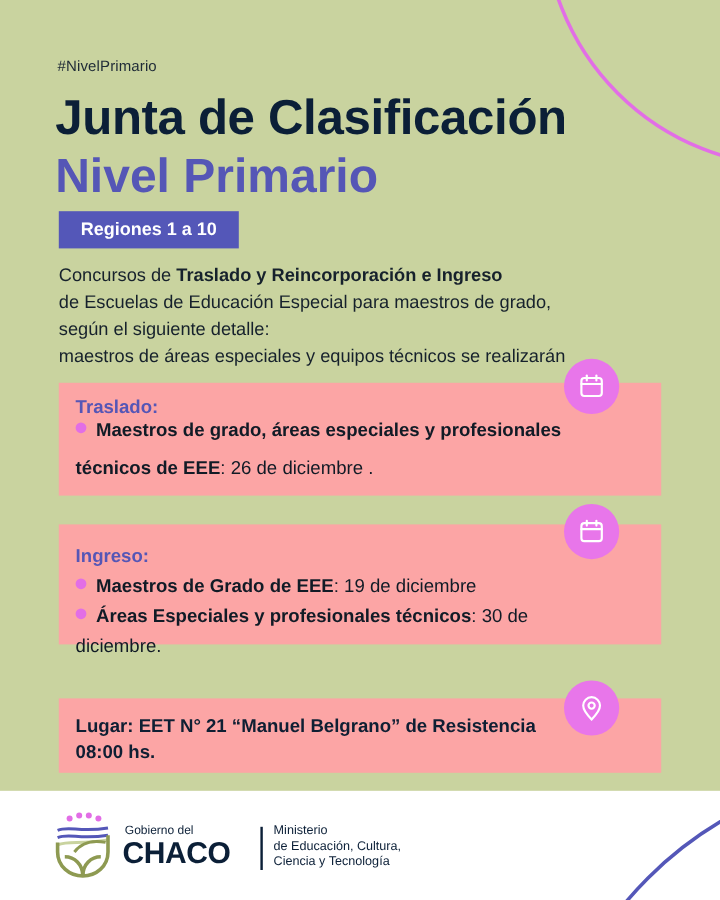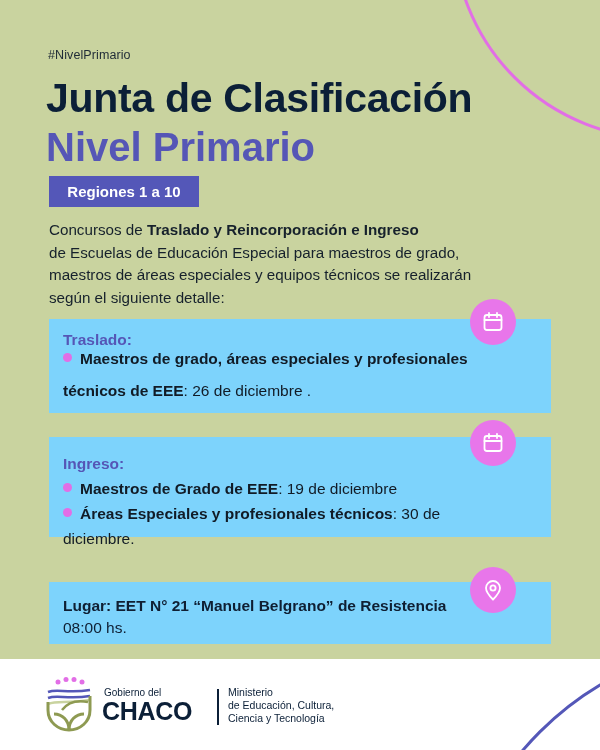--- a/index.html
+++ b/index.html
@@ -11,21 +11,21 @@
   .arc-clip { position: absolute; left: 0; top: 0; width: 600px; height: 750px; overflow: hidden; pointer-events: none; }
 
   .hashtag { position: absolute; left: 48px; top: 48px; font-size: 12.5px; color: #1e2a36; letter-spacing: 0.1px; }
   .title1 { position: absolute; left: 46px; top: 78px; font-size: 41px; font-weight: bold; color: #0b1f37; letter-spacing: -0.3px; line-height: 1; }
   .title2 { position: absolute; left: 46px; top: 127px; font-size: 40px; font-weight: bold; color: #5556b6; line-height: 1; }
   .badge { position: absolute; left: 49px; top: 176px; width: 150px; height: 31px; background: #5457b8; color: #ffffff; font-size: 15px; font-weight: bold; display: flex; align-items: center; justify-content: center; }
 
   .intro { position: absolute; left: 49px; top: 219px; width: 520px; font-size: 15.2px; line-height: 22.5px; color: #16212c; }
   .intro b { font-weight: bold; }
 
-  .card { position: absolute; left: 49px; width: 502px; background: #7dd3fc; }
+  .card { position: absolute; left: 49px; width: 502px; background: #fca5a5; }
   .card1 { top: 319px; height: 94px; }
   .card2 { top: 437px; height: 100px; }
   .card3 { top: 582px; height: 62px; }
 
   .card-title { position: absolute; left: 14px; font-size: 15.5px; font-weight: bold; color: #5556b6; }
   .card-line { position: absolute; left: 14px; font-size: 15.5px; color: #111b26; line-height: 1; white-space: nowrap; }
   .card-line b { font-weight: bold; }
   .dot { display: inline-block; width: 9px; height: 9px; border-radius: 50%; background: #e26ee6; margin-right: 8px; vertical-align: 2px; }
 
   .icon-circle { position: absolute; width: 46px; height: 46px; border-radius: 50%; background: #e876ea; display: flex; align-items: center; justify-content: center; }
@@ -47,22 +47,22 @@
 </div>
 
 <div class="hashtag">#NivelPrimario</div>
 <div class="title1">Junta de Clasificación</div>
 <div class="title2">Nivel Primario</div>
 <div class="badge">Regiones 1 a 10</div>
 
 <div class="intro">
   <div><span>Concursos de </span><b>Traslado y Reincorporación e Ingreso</b></div>
   <div>de Escuelas de Educación Especial para maestros de grado,</div>
+  <div>según el siguiente detalle:</div>
   <div>maestros de áreas especiales y equipos técnicos se realizarán</div>
-  <div>según el siguiente detalle:</div>
 </div>
 
 <div class="card card1">
   <div class="card-title" style="top:12px;">Traslado:</div>
   <div class="card-line" style="top:32px;">
     <span class="dot"></span><b>Maestros de grado, áreas especiales y profesionales</b>
   </div>
   <div class="card-line" style="top:64px;text-align:center;">
     <b>técnicos de  EEE</b><span>: 26 de diciembre .</span>
   </div>
@@ -90,21 +90,21 @@
   <svg width="24" height="24" viewBox="0 0 24 24" fill="none" stroke="#ffffff" stroke-width="1.8" stroke-linecap="round">
     <rect x="3.5" y="5" width="17" height="15" rx="2.5"></rect>
     <line x1="3.5" y1="10" x2="20.5" y2="10"></line>
     <line x1="8" y1="3" x2="8" y2="7"></line>
     <line x1="16" y1="3" x2="16" y2="7"></line>
   </svg>
 </div>
 
 <div class="card card3">
   <div class="card-line" style="top:16px; font-weight:bold; color:#0f1f33;">Lugar: EET N° 21 “Manuel Belgrano” de Resistencia</div>
-  <div class="card-line" style="top:38px; font-weight:normal; color:#0f1f33;">08:00  hs.</div>
+  <div class="card-line" style="top:38px; font-weight:bold; color:#0f1f33;">08:00  hs.</div>
 </div>
 <div class="icon-circle" style="left:470px; top:567px;">
   <svg width="24" height="24" viewBox="0 0 24 24" fill="none" stroke="#ffffff" stroke-width="1.8">
     <path d="M12 21.5 C7.5 17 5 13.5 5 10 a7 7 0 0 1 14 0 c0 3.5 -2.5 7 -7 11.5 z"></path>
     <circle cx="12" cy="10" r="2.6"></circle>
   </svg>
 </div>
 
 <svg class="footer-logo" viewBox="0 0 50 56">
   <circle cx="14" cy="6" r="2.5" fill="#e26ee6"></circle>

